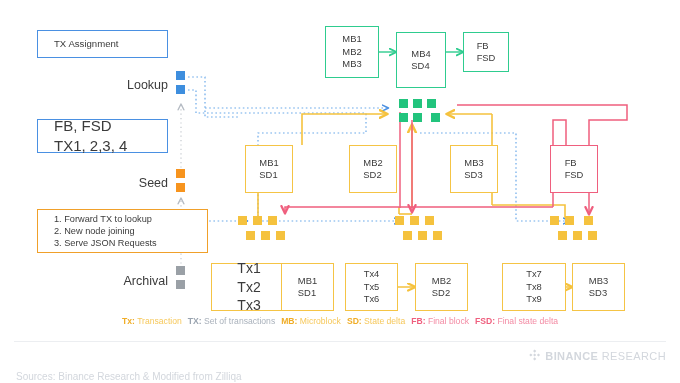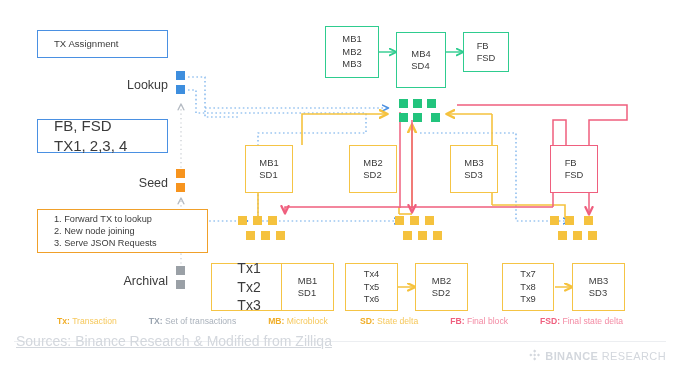--- a/index.html
+++ b/index.html
@@ -26,28 +26,28 @@
   .rowlabel{position:absolute;font-size:12.5px;color:#3b3b3b;text-align:right;}
 
   .sq{position:absolute;width:9px;height:9px;}
   .sq-blue{background:#3e8ede;}
   .sq-orange{background:#f7941e;}
   .sq-grey{background:#9aa0a6;}
   .sq-green{background:#22c47d;}
   .sq-yellow{background:#f5c23e;}
 
   .legend{position:absolute;left:0;top:316px;width:680px;text-align:center;font-size:8.6px;}
-  .legend .li{display:inline-block;margin:0 16px;white-space:nowrap;text-align:center;}
+  .legend .li{display:inline-block;margin:0 3px;white-space:nowrap;text-align:center;}
   .legend .k{font-weight:bold;}
   .lg-yellow .k{color:#f0ad27;} .lg-yellow .v{color:#f6c85b;}
   .lg-grey .k{color:#9aa4b0;}   .lg-grey .v{color:#a9b1bb;}
   .lg-pink .k{color:#ef5f7e;}   .lg-pink .v{color:#f38ba4;}
 
   .hr{position:absolute;left:14px;top:341px;width:652px;height:1px;background:#eceef1;}
-  .src{position:absolute;left:16px;top:333px;font-size:14px;color:#d3d7dd;text-decoration:underline;}
+  .src{position:absolute;left:16px;top:371px;font-size:10px;color:#d3d7dd;}
   .brand{position:absolute;right:14px;top:349px;display:flex;align-items:center;gap:4px;}
   .brand .txt{font-size:11px;letter-spacing:.4px;color:#d3d7dd;}
   .brand .txt b{font-weight:bold;}
 </style>
 </head>
 <body>
 
 <div id="canvas">
 
   <svg class="layer" viewBox="0 0 680 383">
@@ -174,21 +174,21 @@
 Tx3</div>
   <div class="box b-yellow" style="left:281px;top:263px;width:53px;height:48px;font-size:9.4px;">MB1
 SD1</div>
 
   <div class="box b-yellow" style="left:345px;top:263px;width:53px;height:48px;font-size:9.4px;">Tx4
 Tx5
 Tx6</div>
   <div class="box b-yellow" style="left:415px;top:263px;width:53px;height:48px;font-size:9.4px;">MB2
 SD2</div>
 
-  <div class="box b-yellow" style="left:502px;top:263px;width:52px;height:48px;font-size:9.4px;">Tx7
+  <div class="box b-yellow" style="left:502px;top:263px;width:64px;height:48px;font-size:9.4px;">Tx7
 Tx8
 Tx9</div>
   <div class="box b-yellow" style="left:572px;top:263px;width:53px;height:48px;font-size:9.4px;">MB3
 SD3</div>
 
   <div class="legend" id="legend-row"><span class="li lg-yellow"><span class="k">Tx: </span><span class="v">Transaction</span></span><span class="li lg-grey"><span class="k">TX: </span><span class="v">Set of transactions</span></span><span class="li lg-yellow"><span class="k">MB: </span><span class="v">Microblock</span></span><span class="li lg-yellow"><span class="k">SD: </span><span class="v">State delta</span></span><span class="li lg-pink"><span class="k">FB: </span><span class="v">Final block</span></span><span class="li lg-pink"><span class="k">FSD: </span><span class="v">Final state delta</span></span></div>
 
   <div class="hr"></div>
   <div class="src">Sources: Binance Research &amp; Modified from Zilliqa</div>
   <div class="brand">

